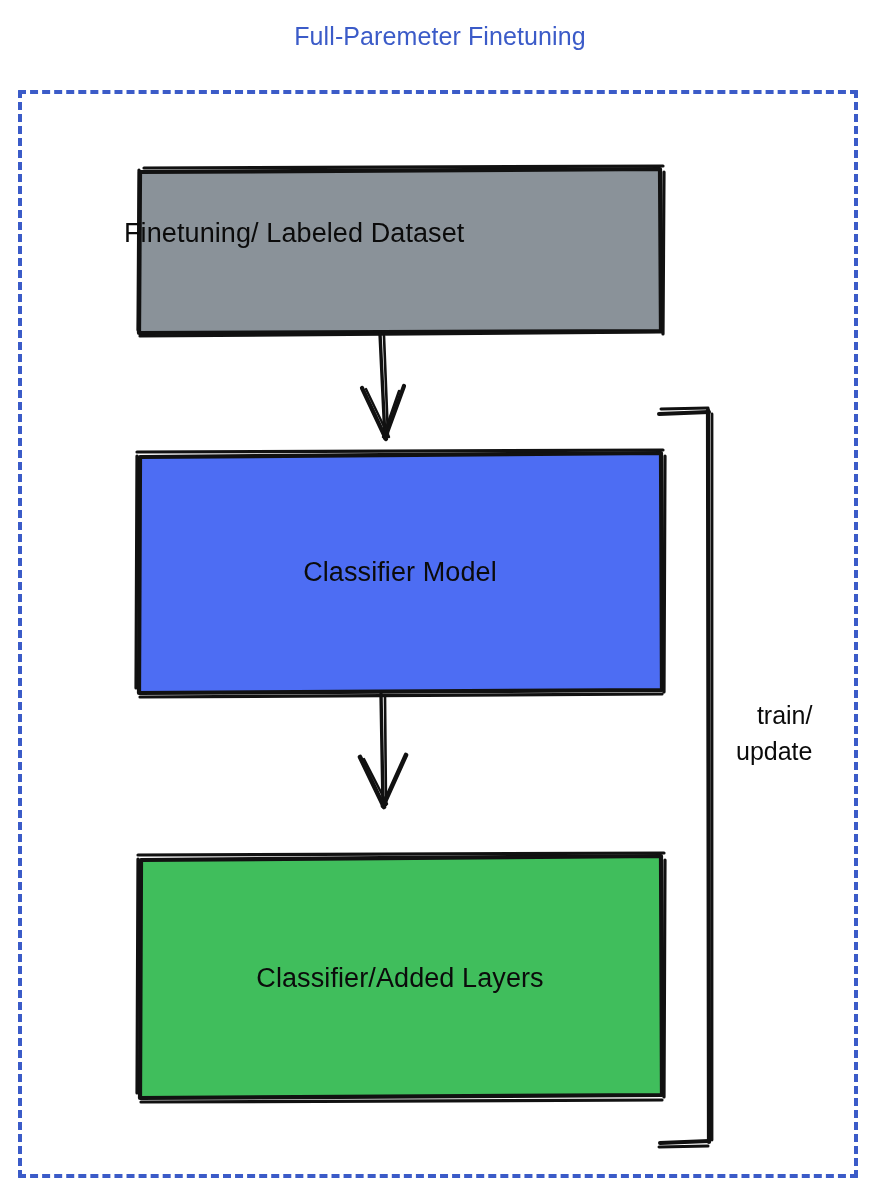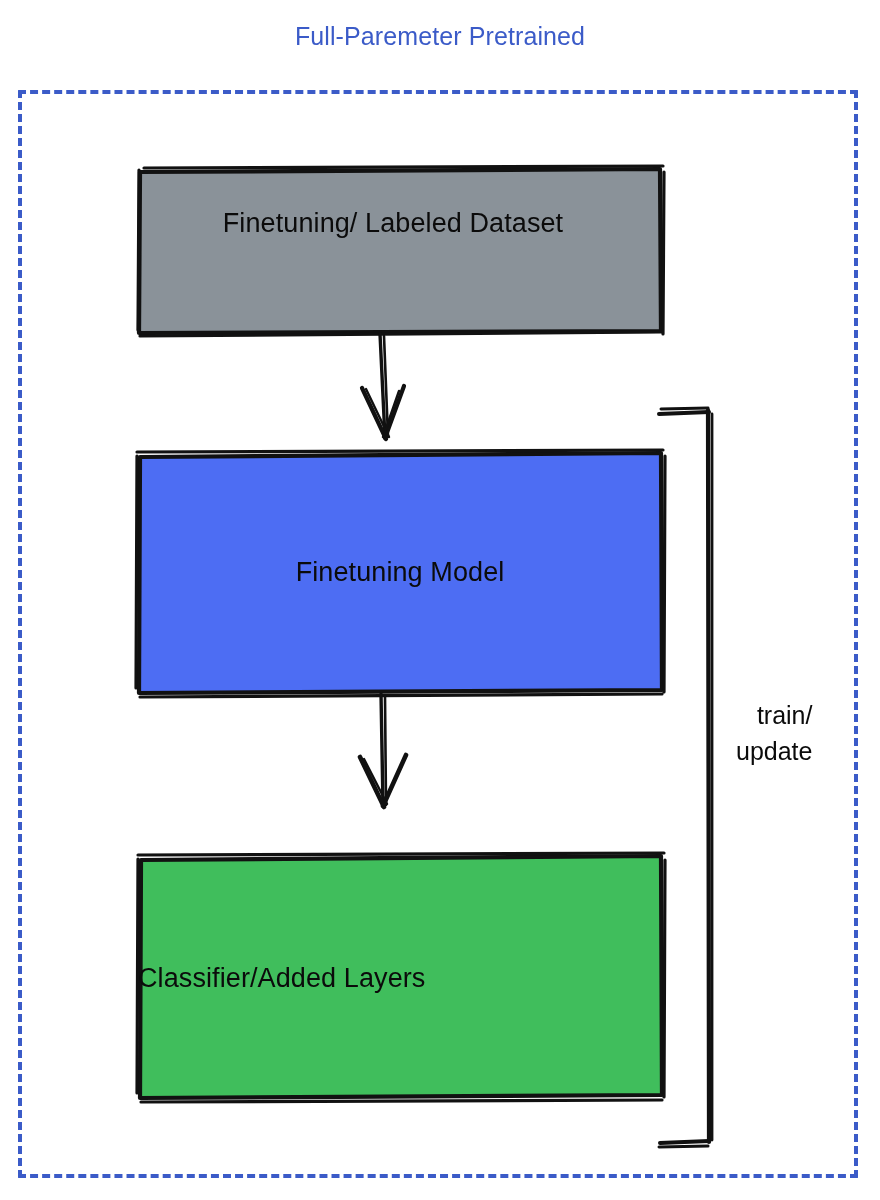--- a/index.html
+++ b/index.html
@@ -56,54 +56,55 @@
     position: absolute;
     font-size: 27px;
     color: #0b0b0b;
     white-space: nowrap;
     user-select: none;
     letter-spacing: 0.1px;
   }
 
   #label-dataset {
     left: 138px;
-    top: 208px;
+    top: 218px;
     width: 524px;
-    text-align: center;
+    text-align: left;
     text-indent: -14px;
   }
   #label-pretrained {
     left: 138px;
     top: 557px;
     width: 524px;
     text-align: center;
   }
   #label-classifier {
     left: 138px;
     top: 963px;
     width: 524px;
+    text-align: center;
   }
 
   
   #edge-label-train-update {
     position: absolute;
     left: 736px;
     top: 697px;
     font-size: 25px;
     line-height: 36px;
     color: #0b0b0b;
     user-select: none;
     white-space: pre-line;
     text-align: right;
   }
 </style>
 </head>
 <body>
 
-<div id="diagram-title">Full-Paremeter Pretrained</div>
+<div id="diagram-title">Full-Paremeter Finetuning</div>
 
 <div id="dashed-container"></div>
 
 <svg id="sketch-layer" viewBox="0 0 880 1200" xmlns="http://www.w3.org/2000/svg">
 
   <g>
     <polygon points="141,173 661,170 662,331 139,334" fill="#8a9299"></polygon>
 
     <path d="M140,172 L660,169 L661,331 L139,333 Z" fill="none" stroke="#111111" stroke-width="4.2" stroke-linecap="round" stroke-linejoin="round"></path>
     <path d="M144,168 L663,166 M664,172 L663,334 M661,332 L140,336 M138,330 L139,170" fill="none" stroke="#111111" stroke-width="3.2" stroke-linecap="round"></path>
@@ -143,18 +144,18 @@
     <path d="M661,409 L708,408" fill="none" stroke="#111111" stroke-width="3" stroke-linecap="round"></path>
     <path d="M708,410 L709,1142" fill="none" stroke="#111111" stroke-width="4.2" stroke-linecap="round"></path>
     <path d="M712,414 L712,1140" fill="none" stroke="#111111" stroke-width="2.8" stroke-linecap="round"></path>
     <path d="M709,1141 L660,1143" fill="none" stroke="#111111" stroke-width="4" stroke-linecap="round"></path>
     <path d="M708,1146 L659,1147" fill="none" stroke="#111111" stroke-width="3" stroke-linecap="round"></path>
   </g>
 </svg>
 
 <div class="node-label" id="label-dataset">Finetuning/ Labeled Dataset</div>
 
-<div class="node-label" id="label-pretrained">Finetuning Model</div>
+<div class="node-label" id="label-pretrained">Classifier Model</div>
 
 <div class="node-label" id="label-classifier">Classifier/Added Layers</div>
 
 <div id="edge-label-train-update">train/
 update</div>
 
 </body></html>

